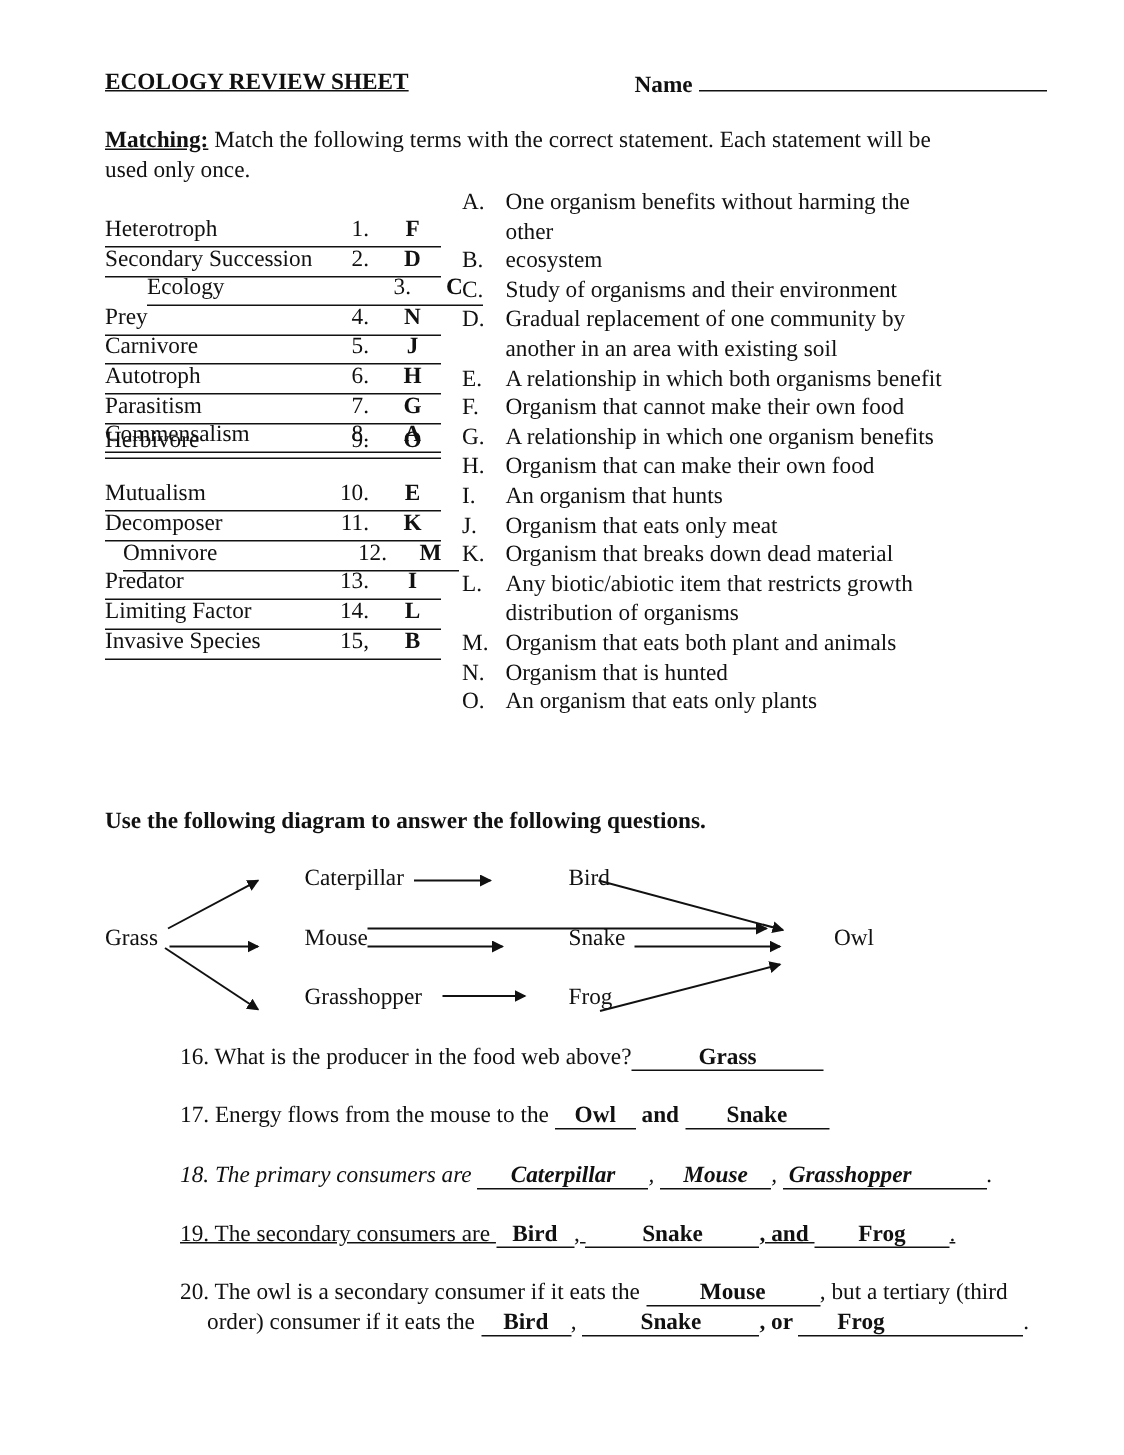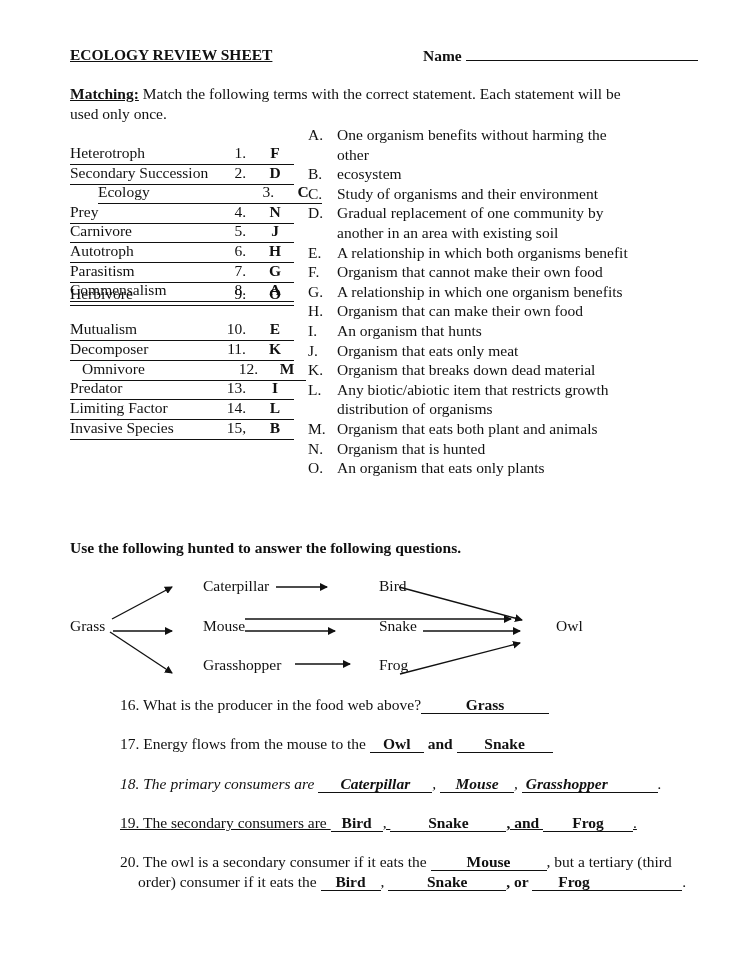--- a/index.html
+++ b/index.html
@@ -176,21 +176,21 @@
   <div class="def">
       <span class="letter">N.</span>
       <div>Organism that is hunted</div>
     </div>
   <div class="def">
       <span class="letter">O.</span>
       <div>An organism that eats only plants</div>
     </div>
 </div>
 
-<div class="abs b" style="left:70px; top:538px;">Use the following hunted to answer the following questions.</div>
+<div class="abs b" style="left:70px; top:538px;">Use the following diagram to answer the following questions.</div>
 
 <div>
   <svg width="749" height="970" style="position:absolute; left:0; top:0;">
     <defs>
       <marker id="ah" markerWidth="8" markerHeight="8" refX="7" refY="4" orient="auto" markerUnits="userSpaceOnUse">
         <path d="M0,0 L8,4 L0,8 Z" fill="#111"></path>
       </marker>
     </defs>
     <g stroke="#111" stroke-width="1.3" fill="none">
 

